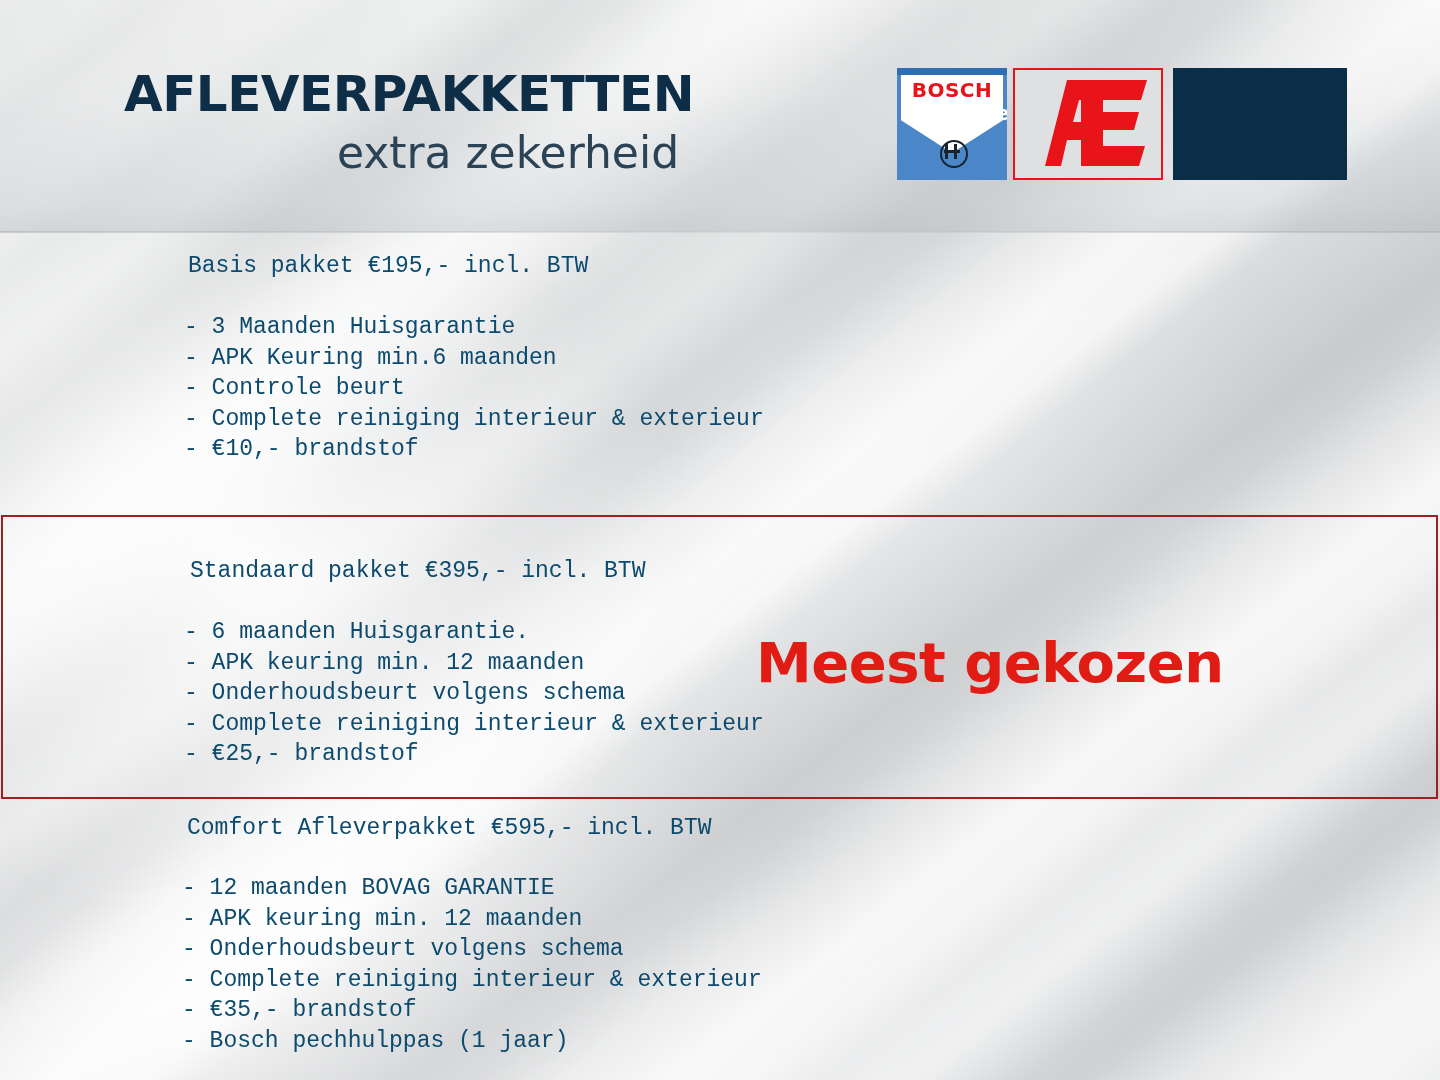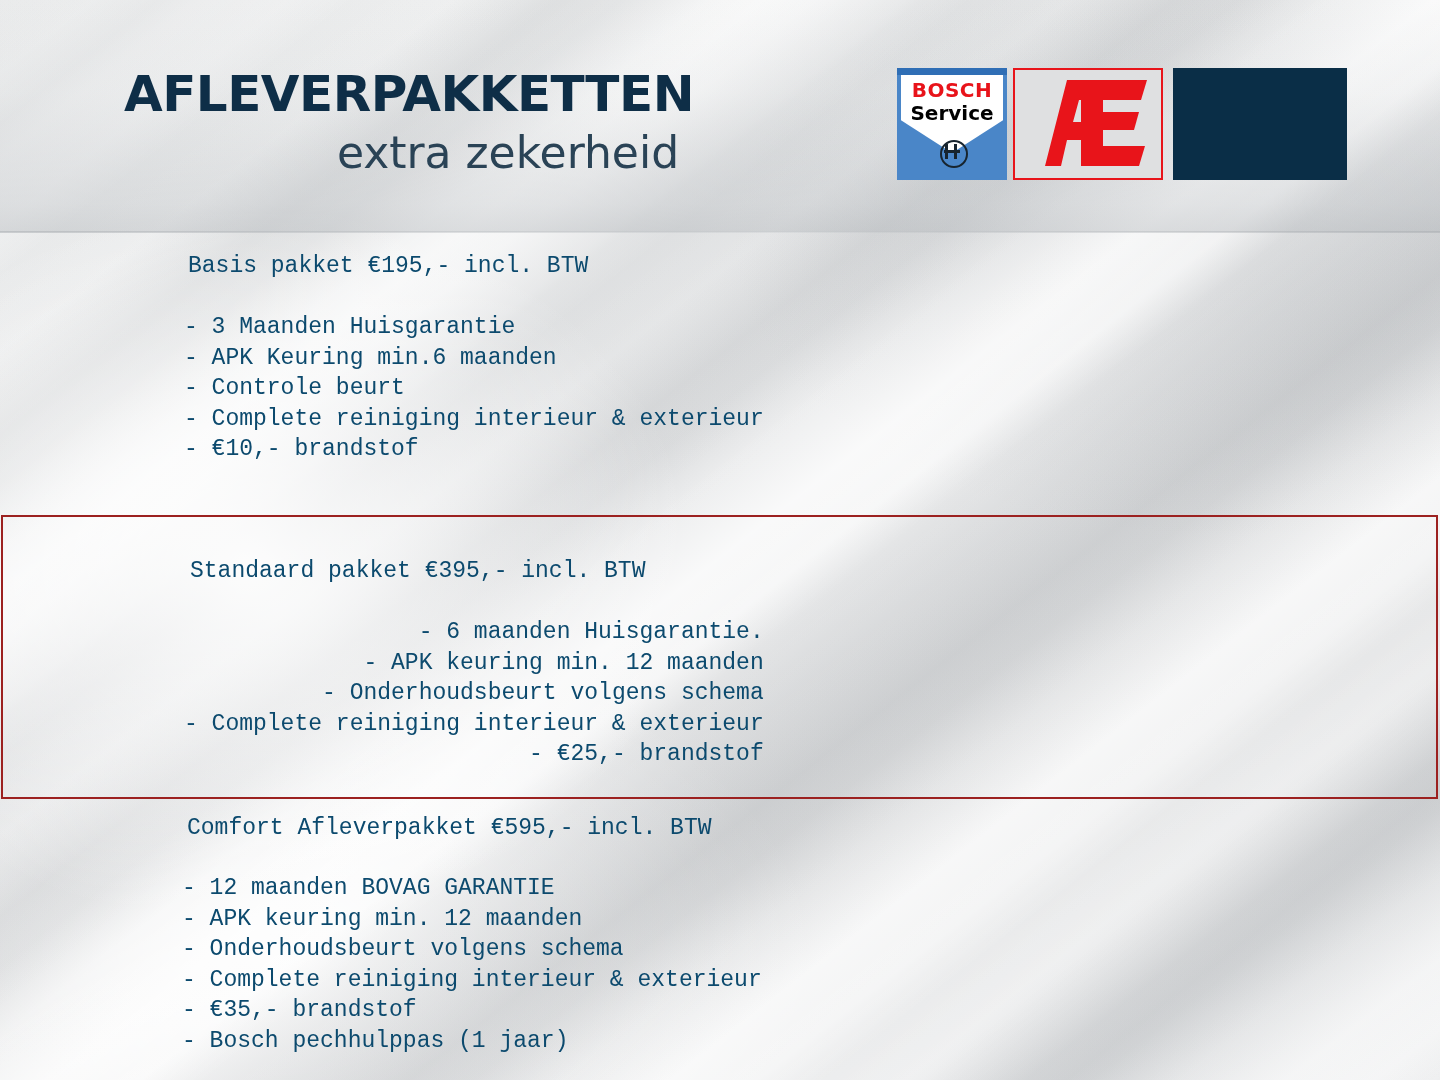--- a/index.html
+++ b/index.html
@@ -159,21 +159,22 @@
   }
   .bosch-service {
     position: absolute;
     left: 0; top: 34px; width: 110px;
     text-align: center;
     font-family: "DejaVu Sans", sans-serif;
     font-weight: 700;
     font-size: 20px;
     line-height: 22px;
     letter-spacing: 0px;
-    color: #000000;
+    color: #ffffff;
+    padding-left: 16px;
   }
   .bosch-mark {
     position: absolute;
     left: 43px; top: 72px;
     width: 24px; height: 24px;
     border: 2px solid #17242e;
     border-radius: 50%;
     background: transparent;
   }
   .bosch-mark::before {
@@ -233,21 +234,21 @@
     font-size: 23px;
     line-height: 30.5px;
     font-weight: 400;
     white-space: nowrap;
   }
 
   #pkg-basis      { left: 188px; top: 253px; }
   #pkg-basis .pkg-list { margin-top: 33px; margin-left: -4px; }
 
   #pkg-standaard  { left: 190px; top: 558px; }
-  #pkg-standaard .pkg-list { margin-top: 33px; margin-left: -6px; text-align: right; }
+  #pkg-standaard .pkg-list { margin-top: 33px; margin-left: -6px; }
 
   #pkg-comfort    { left: 187px; top: 815px; }
   #pkg-comfort .pkg-list { margin-top: 32px; margin-left: -5px; }
 
   
   .highlight-box {
     position: absolute;
     left: 1px;
     top: 515px;
     width: 1437px;
@@ -311,20 +312,21 @@
             <path d="M86 76 L130 76 L124 96 L86 96 Z"></path>
           </g>
         </svg>
       </div>
 
       <div class="navy-block"></div>
     </div>
   </div>
 
   <div class="highlight-box"></div>
+  <div class="highlight-label">Meest gekozen</div>
 
   <div class="pkg" id="pkg-basis">
     <div class="pkg-title">Basis pakket €195,- incl. BTW</div>
     <ul class="pkg-list">
       <li>- 3 Maanden Huisgarantie</li>
       <li>- APK Keuring min.6 maanden</li>
       <li>- Controle beurt</li>
       <li>- Complete reiniging interieur &amp; exterieur</li>
       <li>- €10,- brandstof</li>
     </ul>

